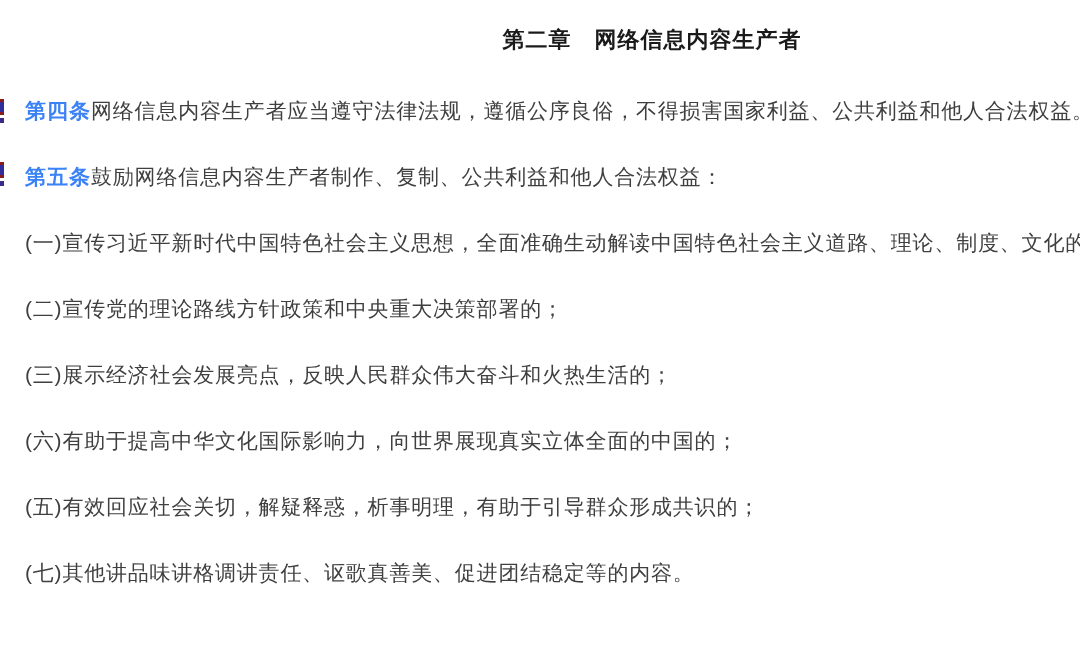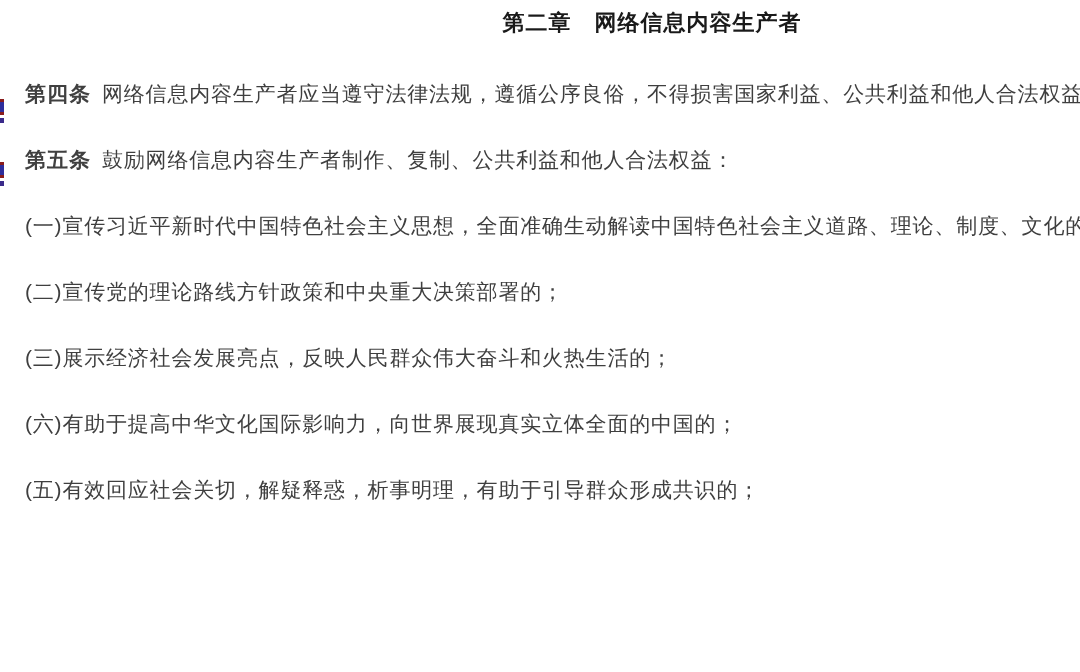--- a/index.html
+++ b/index.html
@@ -14,43 +14,42 @@
     font-family: "Liberation Sans", "DejaVu Sans", sans-serif;
   }
   .page {
     position: relative;
     width: 1080px;
     height: 672px;
     background: #ffffff;
   }
   .chapter-title {
     margin: 0 0 0 224px;
-    padding-top: 9px;
+    padding-top: 26px;
     text-align: center;
     font-size: 22px;
     line-height: 28px;
     font-weight: bold;
     color: #1a1a1a;
     letter-spacing: 1px;
   }
   .line {
     margin: 40px 0 0 25px;
     font-size: 21px;
     line-height: 26px;
     color: #3f3f3f;
     letter-spacing: 0.8px;
     white-space: nowrap;
   }
   .line.first {
     margin-top: 44px;
   }
   .article-num {
-    color: #404040;
+    color: #3b82f6;
     font-weight: bold;
-    margin-right: 11px;
     letter-spacing: 1px;
   }
   
   .edge-frag {
     position: absolute;
     left: 0;
     width: 4px;
     height: 25px;
   }
   .edge-frag::before {
@@ -86,14 +85,15 @@
 
   <p class="line first"><span class="article-num">第四条</span><span class="article-body">网络信息内容生产者应当遵守法律法规，遵循公序良俗，不得损害国家利益、公共利益和他人合法权益。</span></p>
 
   <p class="line"><span class="article-num">第五条</span><span class="article-body">鼓励网络信息内容生产者制作、复制、公共利益和他人合法权益：</span></p>
 
   <p class="line">(一)宣传习近平新时代中国特色社会主义思想，全面准确生动解读中国特色社会主义道路、理论、制度、文化的；</p>
   <p class="line">(二)宣传党的理论路线方针政策和中央重大决策部署的；</p>
   <p class="line">(三)展示经济社会发展亮点，反映人民群众伟大奋斗和火热生活的；</p>
   <p class="line">(六)有助于提高中华文化国际影响力，向世界展现真实立体全面的中国的；</p>
   <p class="line">(五)有效回应社会关切，解疑释惑，析事明理，有助于引导群众形成共识的；</p>
+  <p class="line">(七)其他讲品味讲格调讲责任、讴歌真善美、促进团结稳定等的内容。</p>
 
 </div>
 
 </body></html>

